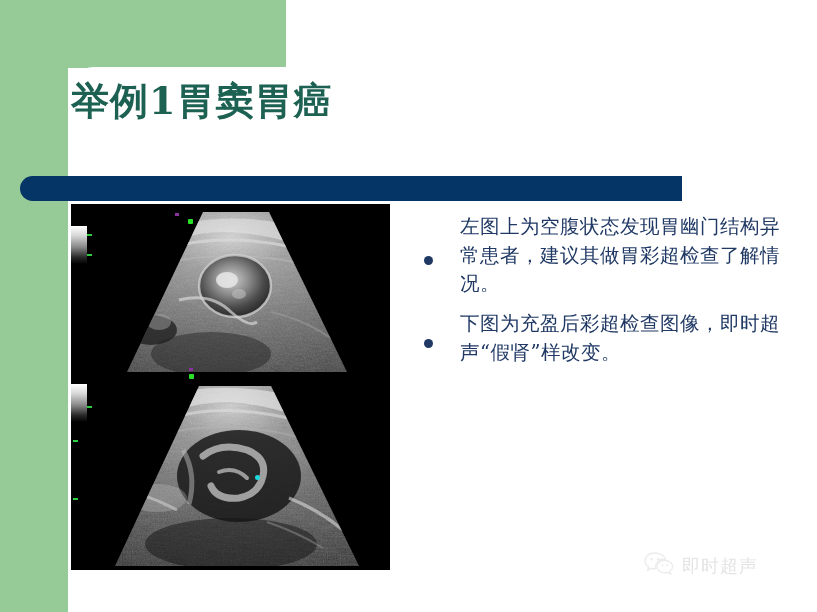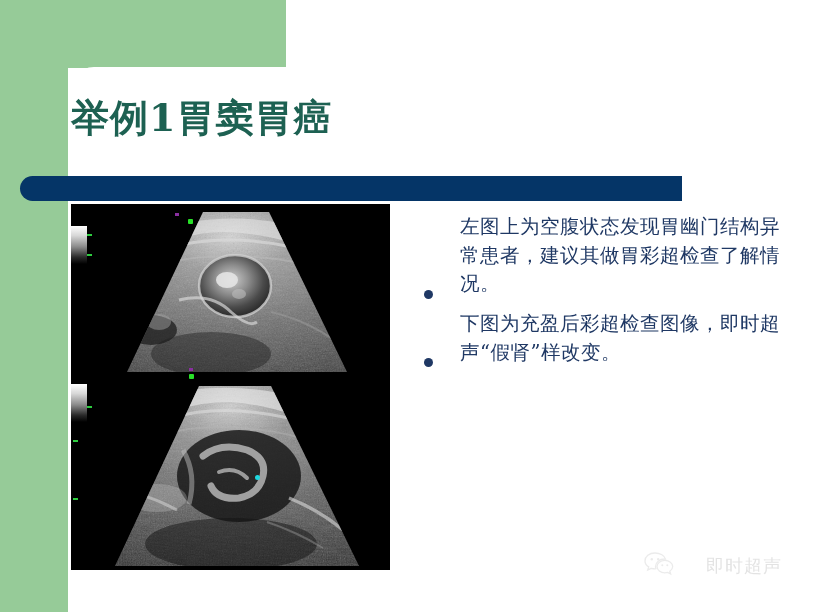--- a/index.html
+++ b/index.html
@@ -50,21 +50,21 @@
     width: 662px;
     height: 25px;
     background: #053567;
     border-top-left-radius: 13px;
     border-bottom-left-radius: 13px;
   }
   
   .slide-title {
     position: absolute;
     left: 71px;
-    top: 93px;
+    top: 76px;
     font-family: "DejaVu Serif", serif;
     font-size: 38px;
     font-weight: bold;
     color: #1d6152;
     letter-spacing: 1px;
     white-space: nowrap;
   }
   
   .us-wrap {
     position: absolute;
@@ -114,21 +114,21 @@
 
   
   .bullets {
     position: absolute;
     left: 424px;
     top: 213px;
     width: 360px;
   }
   .bullet-row {
     display: flex;
-    align-items: flex-end;
+    align-items: center;
     margin-bottom: 11px;
   }
   .bullet-dot {
     flex: 0 0 auto;
     width: 9px;
     height: 9px;
     border-radius: 50%;
     background: #1f3864;
     margin-top: 9px;
     margin-right: 27px;
@@ -141,21 +141,20 @@
     letter-spacing: 0.5px;
   }
   
   .watermark {
     position: absolute;
     left: 644px;
     top: 551px;
     display: flex;
     align-items: center;
     opacity: 0.36;
-    gap: 24px;
   }
   .wm-icon { margin-right: 8px; }
   .wm-text {
     font-family: "DejaVu Sans", sans-serif;
     font-size: 18px;
     color: #b4b4b4;
     letter-spacing: 1px;
   }
 </style>
 </head>

